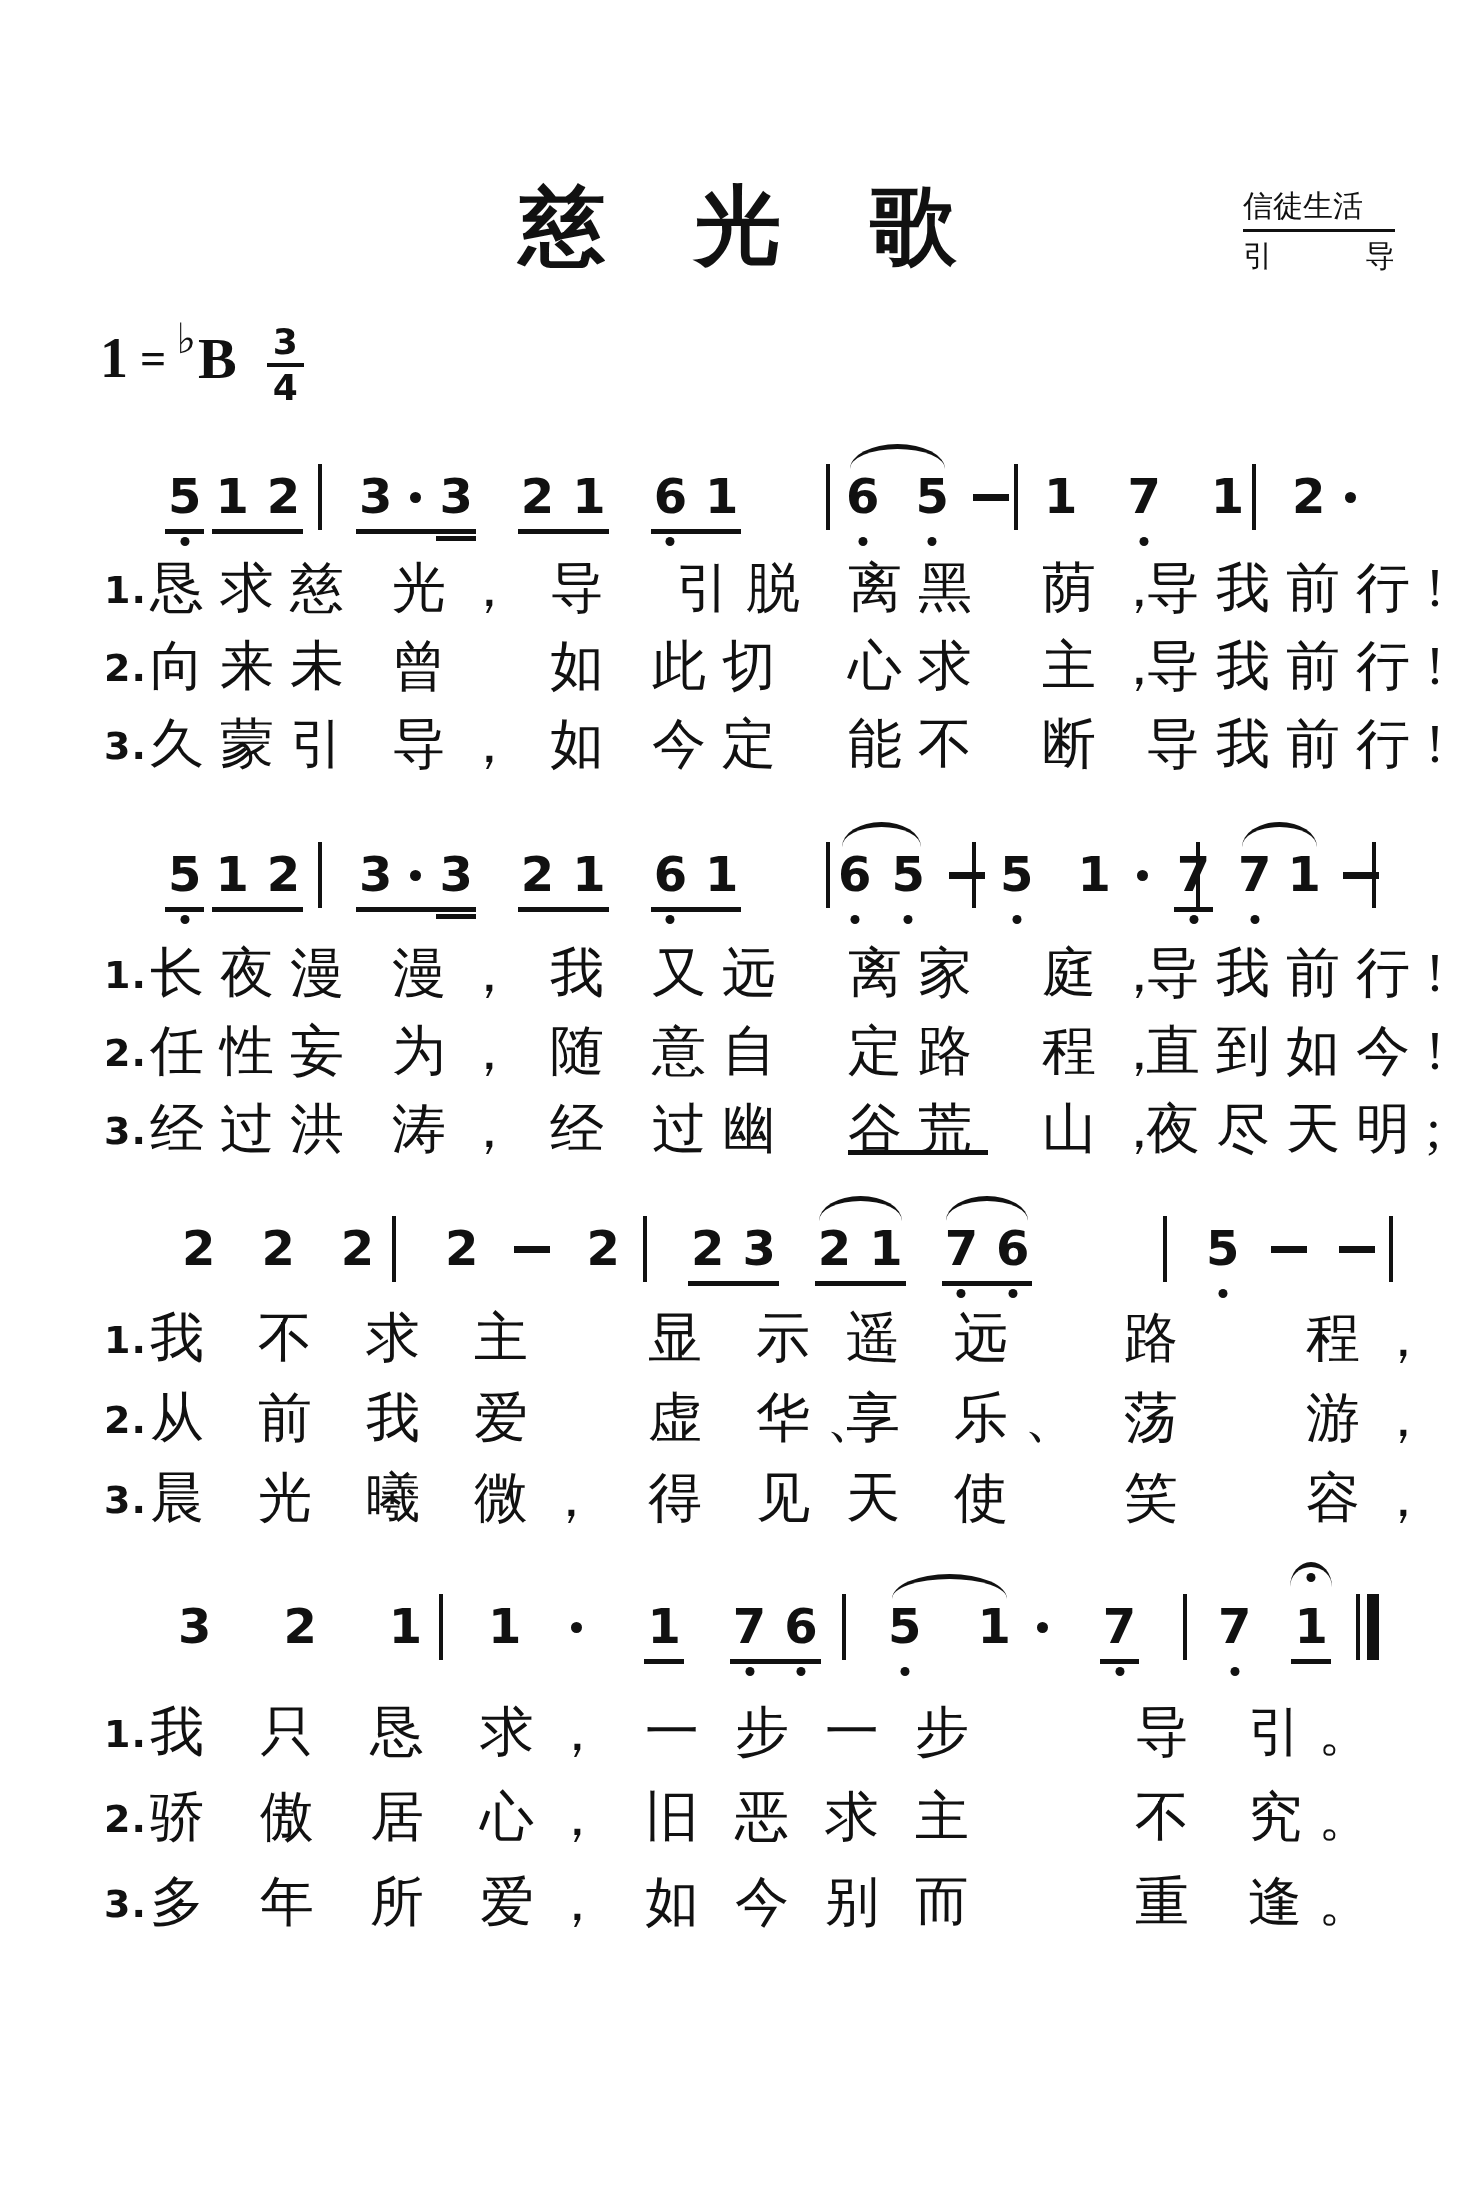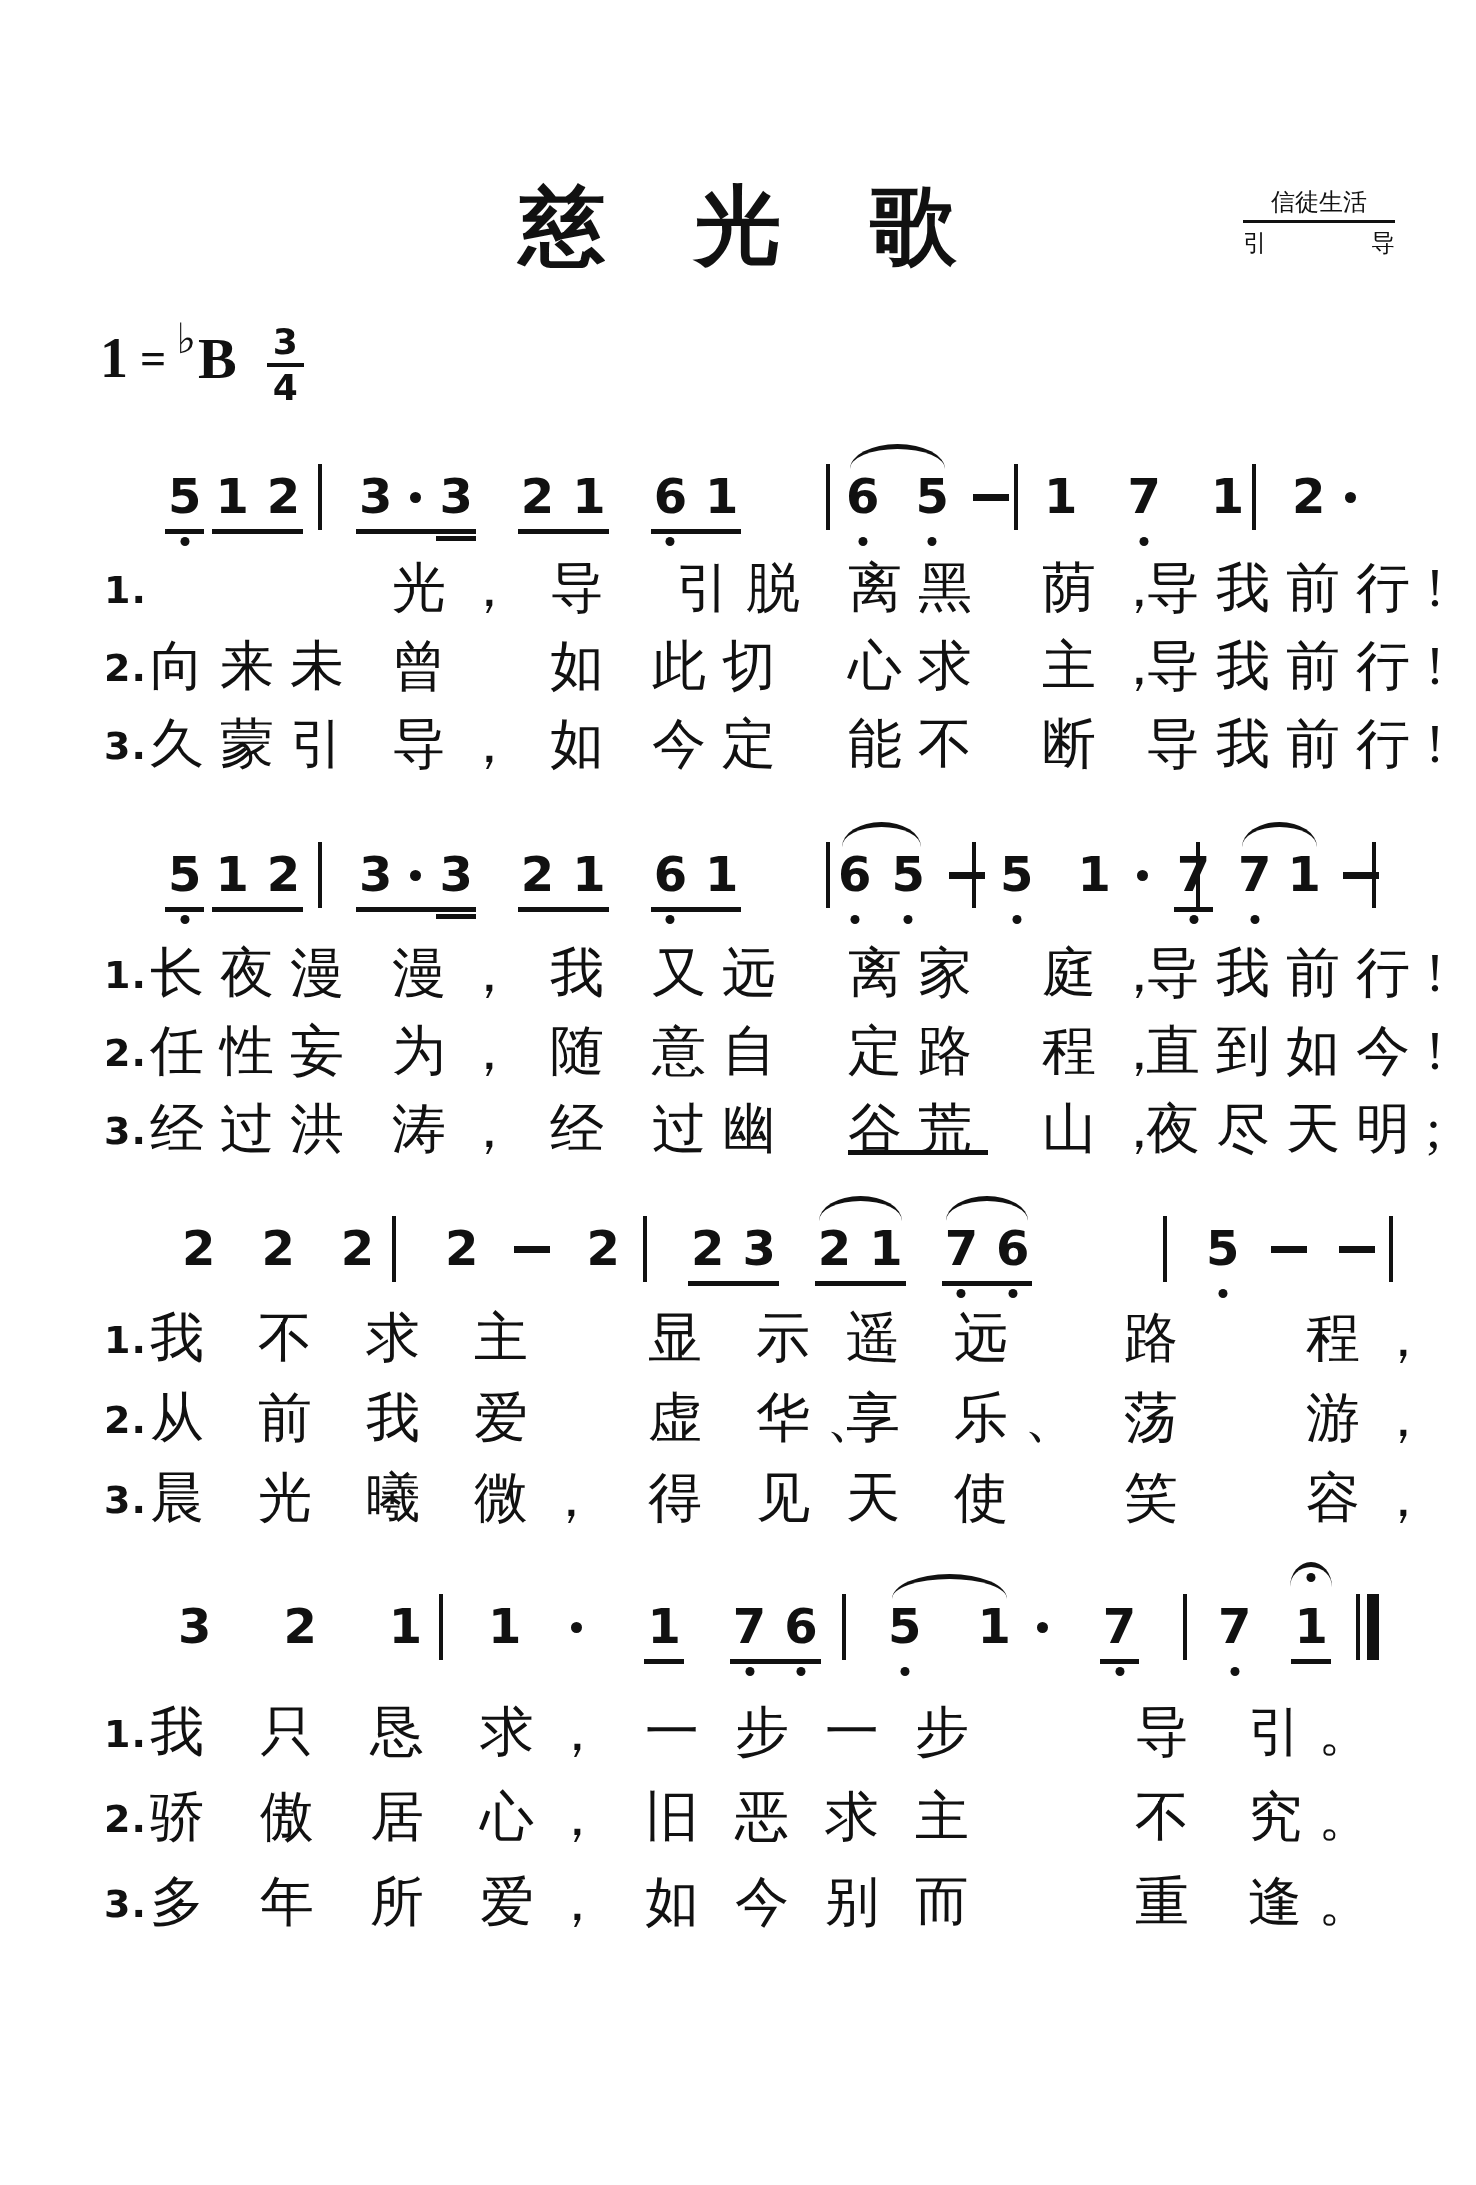--- a/index.html
+++ b/index.html
@@ -21,21 +21,21 @@
   }
   .hymn-title{
     position:absolute;left:0;top:168px;width:100%;
     text-align:center;
     font-size:86px;font-weight:700;
     letter-spacing:34px;text-indent:34px;
     font-family:"Liberation Serif","DejaVu Serif",serif;
   }
   .tags{
     position:absolute;left:1243px;top:186px;width:152px;
-    font-size:24px;line-height:1.35;text-align:center;
+    font-size:30px;line-height:1.35;
   }
   .tags .cat{border-bottom:3px solid #111;padding-bottom:2px;white-space:nowrap;}
   .tags .sub{display:flex;justify-content:space-between;margin-top:4px;}
   
   .keysig{position:absolute;left:100px;top:330px;display:flex;align-items:flex-start;}
   .keysig .one{font-size:56px;font-weight:700;line-height:1;}
   .keysig .eq{font-size:46px;font-weight:700;line-height:1;margin:6px 10px 0 12px;}
   .keysig .flat{font-size:42px;font-weight:700;line-height:1;transform:translateY(-12px);font-family:"DejaVu Sans",sans-serif;}
   .keysig .tonic{font-size:58px;font-weight:700;line-height:1;margin-left:2px;}
   .meter{display:inline-flex;flex-direction:column;align-items:center;margin-left:30px;transform:translateY(-6px);}
@@ -174,20 +174,21 @@
         <div class="barline" style="left: 1252px;"></div>
         <div class="measure" style="left: 1292px; gap: 20px;">
           <span class="note">
             <span class="digit">2</span>
           </span>
           <span class="dotafter"></span>
         </div>
       </div>
       <div class="lyric-row" style="top: 556px;">
         <span class="lyric-seg num" style="left: 104px;">1.</span>
+        <span class="lyric-seg" style="left: 150px;">恳求慈</span>
         <span class="lyric-seg" style="left: 392px;">光，</span>
         <span class="lyric-seg" style="left: 550px;">导</span>
         <span class="lyric-seg" style="left: 676px;">引脱</span>
         <span class="lyric-seg" style="left: 848px;">离黑</span>
         <span class="lyric-seg" style="left: 1042px;">荫，</span>
         <span class="lyric-seg" style="left: 1146px;">导</span>
         <span class="lyric-seg" style="left: 1216px;">我前</span>
         <span class="lyric-seg" style="left: 1356px;">行!</span>
       </div>
       <div class="lyric-row" style="top: 634px;">

